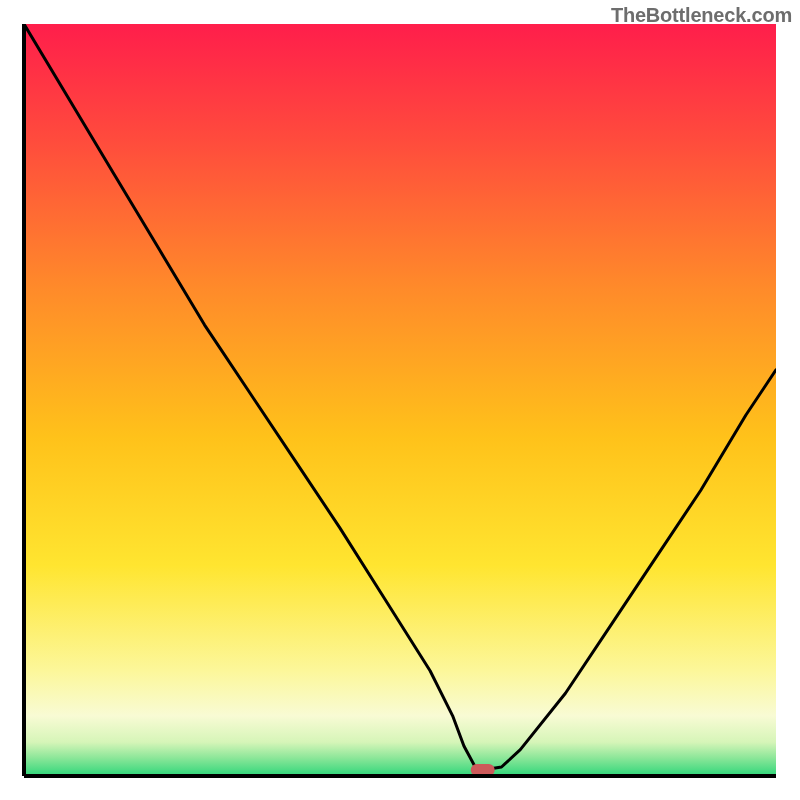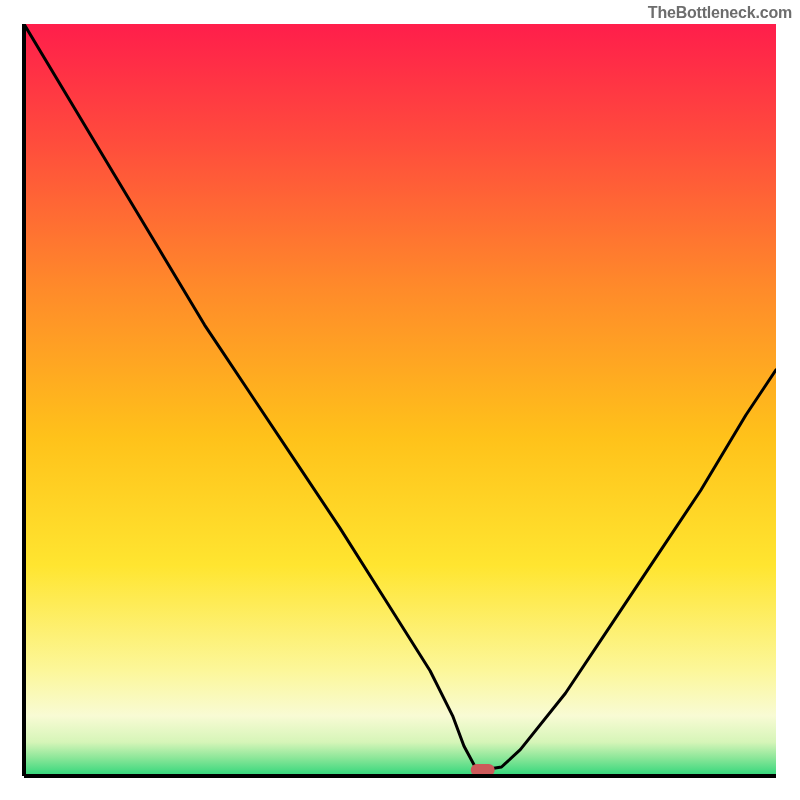--- a/index.html
+++ b/index.html
@@ -12,21 +12,21 @@
   }
   .stage {
     position: relative;
     width: 800px;
     height: 800px;
   }
   .watermark {
     position: absolute;
     top: 4px;
     right: 8px;
-    font-size: 16px;
+    font-size: 20px;
     font-weight: 600;
     color: #6d6d6d;
     letter-spacing: -0.2px;
   }
   svg.plot {
     position: absolute;
     left: 0;
     top: 0;
     width: 800px;
     height: 800px;

